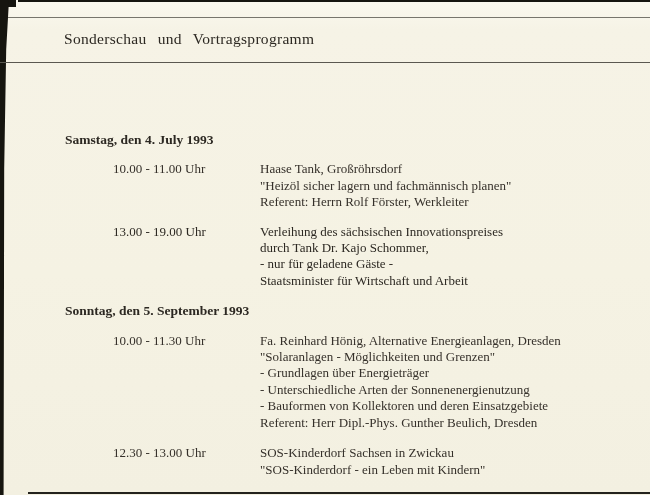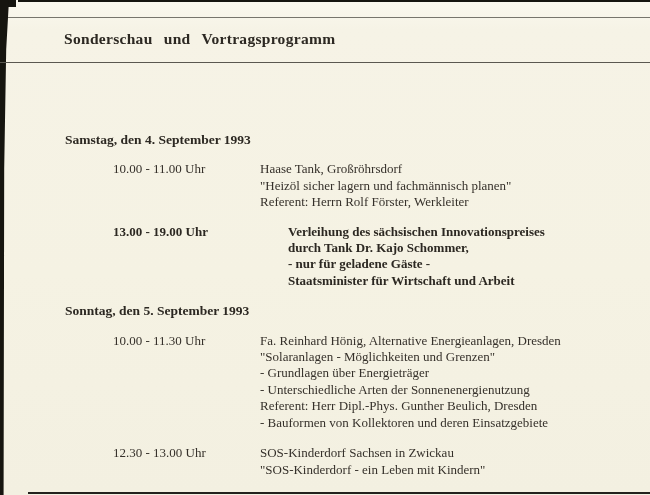--- a/index.html
+++ b/index.html
@@ -28,21 +28,21 @@
     position:absolute; left:0; top:0; width:16px; height:7px; background:#16150f;
   }
 
   .rule { position:absolute; }
   .rule-top { top:17px; left:8px; width:642px; height:1px; background:#77756c; }
   .rule-header { top:62px; left:0; width:650px; height:1px; background:#5a5850; }
   .rule-bottom { top:492px; left:28px; width:622px; height:2px; background:#23221d; }
 
   .doc-title {
     position:absolute; left:64px; top:30px; margin:0;
-    font-size:15.5px; font-weight:bold; letter-spacing:0.3px; word-spacing:7px;
+    font-size:15.5px; font-weight:normal; letter-spacing:0.3px; word-spacing:7px;
     color:#2c2822;
   }
 
   
   .logo { position:absolute; right:0; top:15px; width:90px; height:53px; }
   .logo-shape {
     position:absolute; left:0; top:0; width:90px; height:53px;
     background:repeating-linear-gradient(135deg, rgba(120,117,108,0.55) 0 1px, rgba(246,243,230,0) 1px 3px);
     clip-path:polygon(0% 44%, 7% 20%, 18% 30%, 28% 8%, 44% 18%, 54% 2%, 67% 12%, 78% 0%, 92% 9%, 100% 3%, 100% 100%, 88% 93%, 75% 100%, 60% 88%, 45% 99%, 29% 87%, 14% 96%, 3% 72%);
   }
@@ -65,42 +65,42 @@
     box-shadow:inset 0 -2px 0 #4d4a40; border-radius:0 0 3px 3px; flex:none;
   }
 
   
   .content { position:absolute; left:0; top:132px; width:650px; font-size:13px; line-height:16.4px; }
   .day-heading { margin:0 0 0 65px; font-weight:bold; font-size:13.5px; color:#2c2822; }
   .day-heading.second { margin-top:14px; }
   .entry { display:flex; margin:13px 0 0 113px; }
   .entry.last { margin-top:14px; }
   .entry .time { width:147px; flex:none; }
-  .entry.bold { font-weight:bold; color:#2c2822;gap:28px; }
+  .entry.bold { font-weight:normal; color:#2c2822; }
   .desc .line { white-space:nowrap; }
 </style>
 </head>
 <body>
 
 <div class="page">
 
   <div class="scan-corner"></div>
   <div class="scan-edge-left"></div>
   <div class="scan-edge-top"></div>
 
   <div class="rule rule-top"></div>
 
   <h1 class="doc-title">Sonderschau und Vortragsprogramm</h1>
 
 
   <div class="rule rule-header"></div>
 
   <div class="content">
 
-    <div class="day-heading">Samstag, den 4. September 1993</div>
+    <div class="day-heading">Samstag, den 4. July 1993</div>
 
     <div class="entry">
       <div class="time">10.00 - 11.00 Uhr</div>
       <div class="desc">
         <div class="line">Haase Tank, Großröhrsdorf</div>
         <div class="line">"Heizöl sicher lagern und fachmännisch planen"</div>
         <div class="line">Referent: Herrn Rolf Förster, Werkleiter</div>
       </div>
     </div>
 
@@ -116,22 +116,22 @@
 
     <div class="day-heading second">Sonntag, den 5. September 1993</div>
 
     <div class="entry">
       <div class="time">10.00 - 11.30 Uhr</div>
       <div class="desc">
         <div class="line">Fa. Reinhard Hönig, Alternative Energieanlagen, Dresden</div>
         <div class="line">"Solaranlagen - Möglichkeiten und Grenzen"</div>
         <div class="line">- Grundlagen über Energieträger</div>
         <div class="line">- Unterschiedliche Arten der Sonnenenergienutzung</div>
+        <div class="line">- Bauformen von Kollektoren und deren Einsatzgebiete</div>
         <div class="line">Referent: Herr Dipl.-Phys. Gunther Beulich, Dresden</div>
-        <div class="line">- Bauformen von Kollektoren und deren Einsatzgebiete</div>
       </div>
     </div>
 
     <div class="entry last">
       <div class="time">12.30 - 13.00 Uhr</div>
       <div class="desc">
         <div class="line">SOS-Kinderdorf Sachsen in Zwickau</div>
         <div class="line">"SOS-Kinderdorf - ein Leben mit Kindern"</div>
       </div>
     </div>

